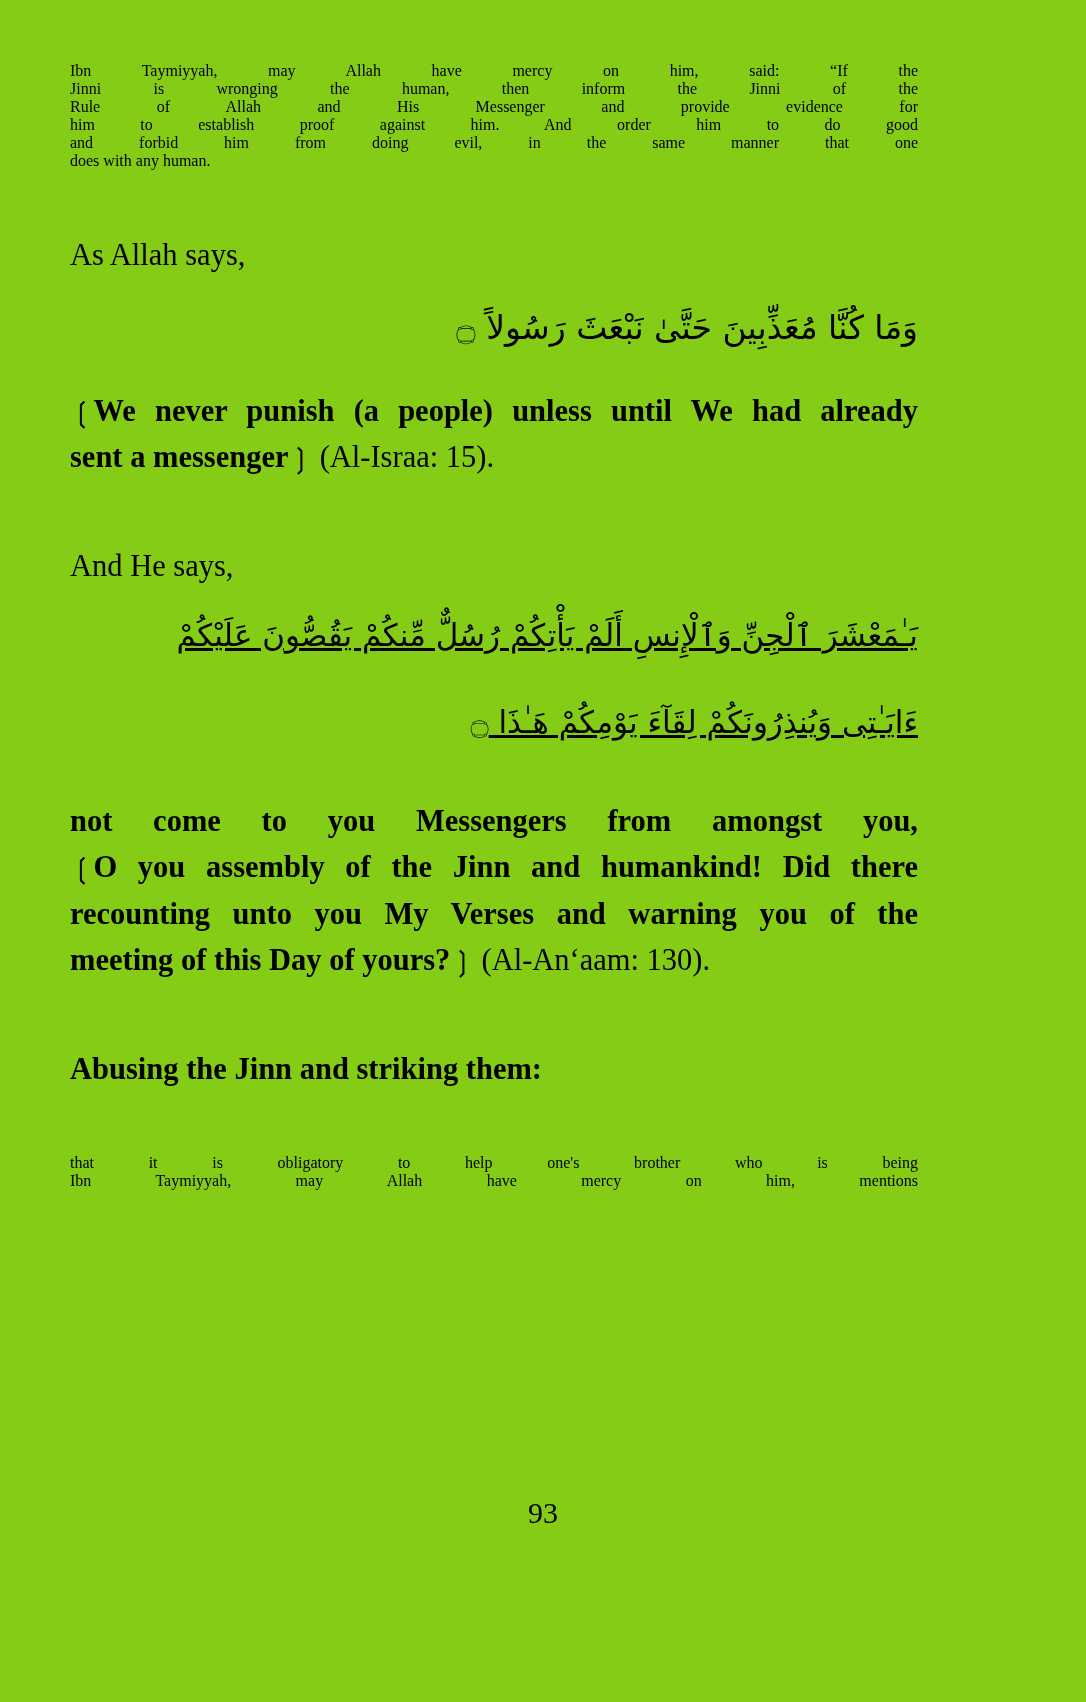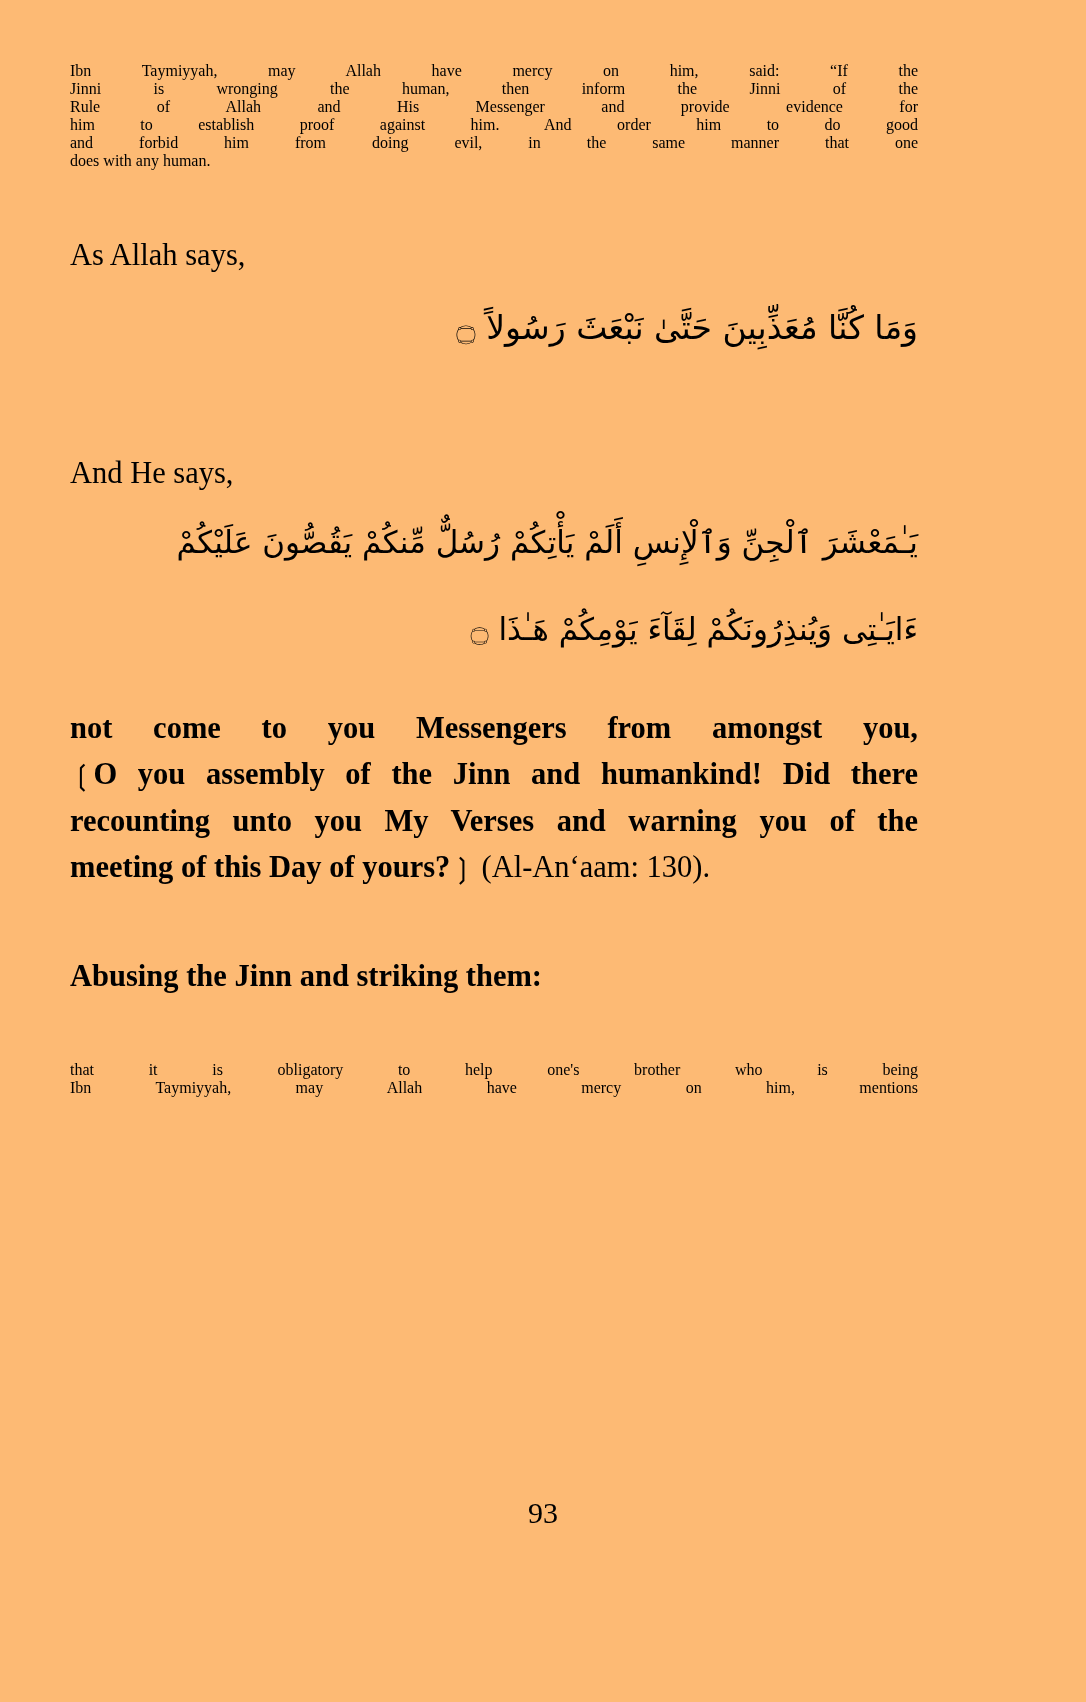--- a/index.html
+++ b/index.html
@@ -8,21 +8,21 @@
     background: #ffffff;
   }
   body {
     font-family: "Liberation Serif", "DejaVu Serif", serif;
     color: #000000;
   }
   .page {
     position: relative;
     width: 1086px;
     height: 1702px;
-    background: #fdba74;
+    background: #84cc16;
     overflow: hidden;
     box-sizing: border-box;
   }
   .content {
     position: absolute;
     left: 70px;
     top: 62px;
     width: 848px;
   }
   .para-lines {
@@ -50,20 +50,21 @@
     direction: rtl;
     text-align: right;
     font-family: "DejaVu Sans", "Liberation Sans", sans-serif;
     font-size: 33px;
     line-height: 1.85;
     margin: 0;
     white-space: nowrap;
   }
   .arabic.small {
     font-size: 31px;
+    text-decoration: underline;
   }
 
   
   .trans {
     font-size: 30.5px;
     line-height: 46.5px;
     font-weight: bold;
     margin: 0;
   }
   .trans .ln {
@@ -131,20 +132,24 @@
     <div class="sp-lg"></div>
 
     <div class="lead">As Allah says,</div>
 
     <div class="sp-xs"></div>
 
     <div class="arabic">وَمَا كُنَّا مُعَذِّبِينَ حَتَّىٰ نَبْعَثَ رَسُولاً ۝</div>
 
     <div class="sp-sm"></div>
 
+    <div class="trans">
+      <span class="ln"><span class="brk">❲</span><span>We never punish (a people) unless until We had already</span></span>
+      <span class="ln lastln"><span>sent a messenger</span><span class="brk">❳</span><span class="cite"> (Al-Israa: 15).</span></span>
+    </div>
 
     <div class="sp-lg"></div>
 
     <div class="lead">And He says,</div>
 
     <div class="sp-xs"></div>
 
     <div class="arabic small">يَـٰمَعْشَرَ ٱلْجِنِّ وَٱلْإِنسِ أَلَمْ يَأْتِكُمْ رُسُلٌّ مِّنكُمْ يَقُصُّونَ عَلَيْكُمْ</div>
     <div class="sp-sm"></div>
     <div class="arabic small">ءَايَـٰتِى وَيُنذِرُونَكُمْ لِقَآءَ يَوْمِكُمْ هَـٰذَا ۝</div>

